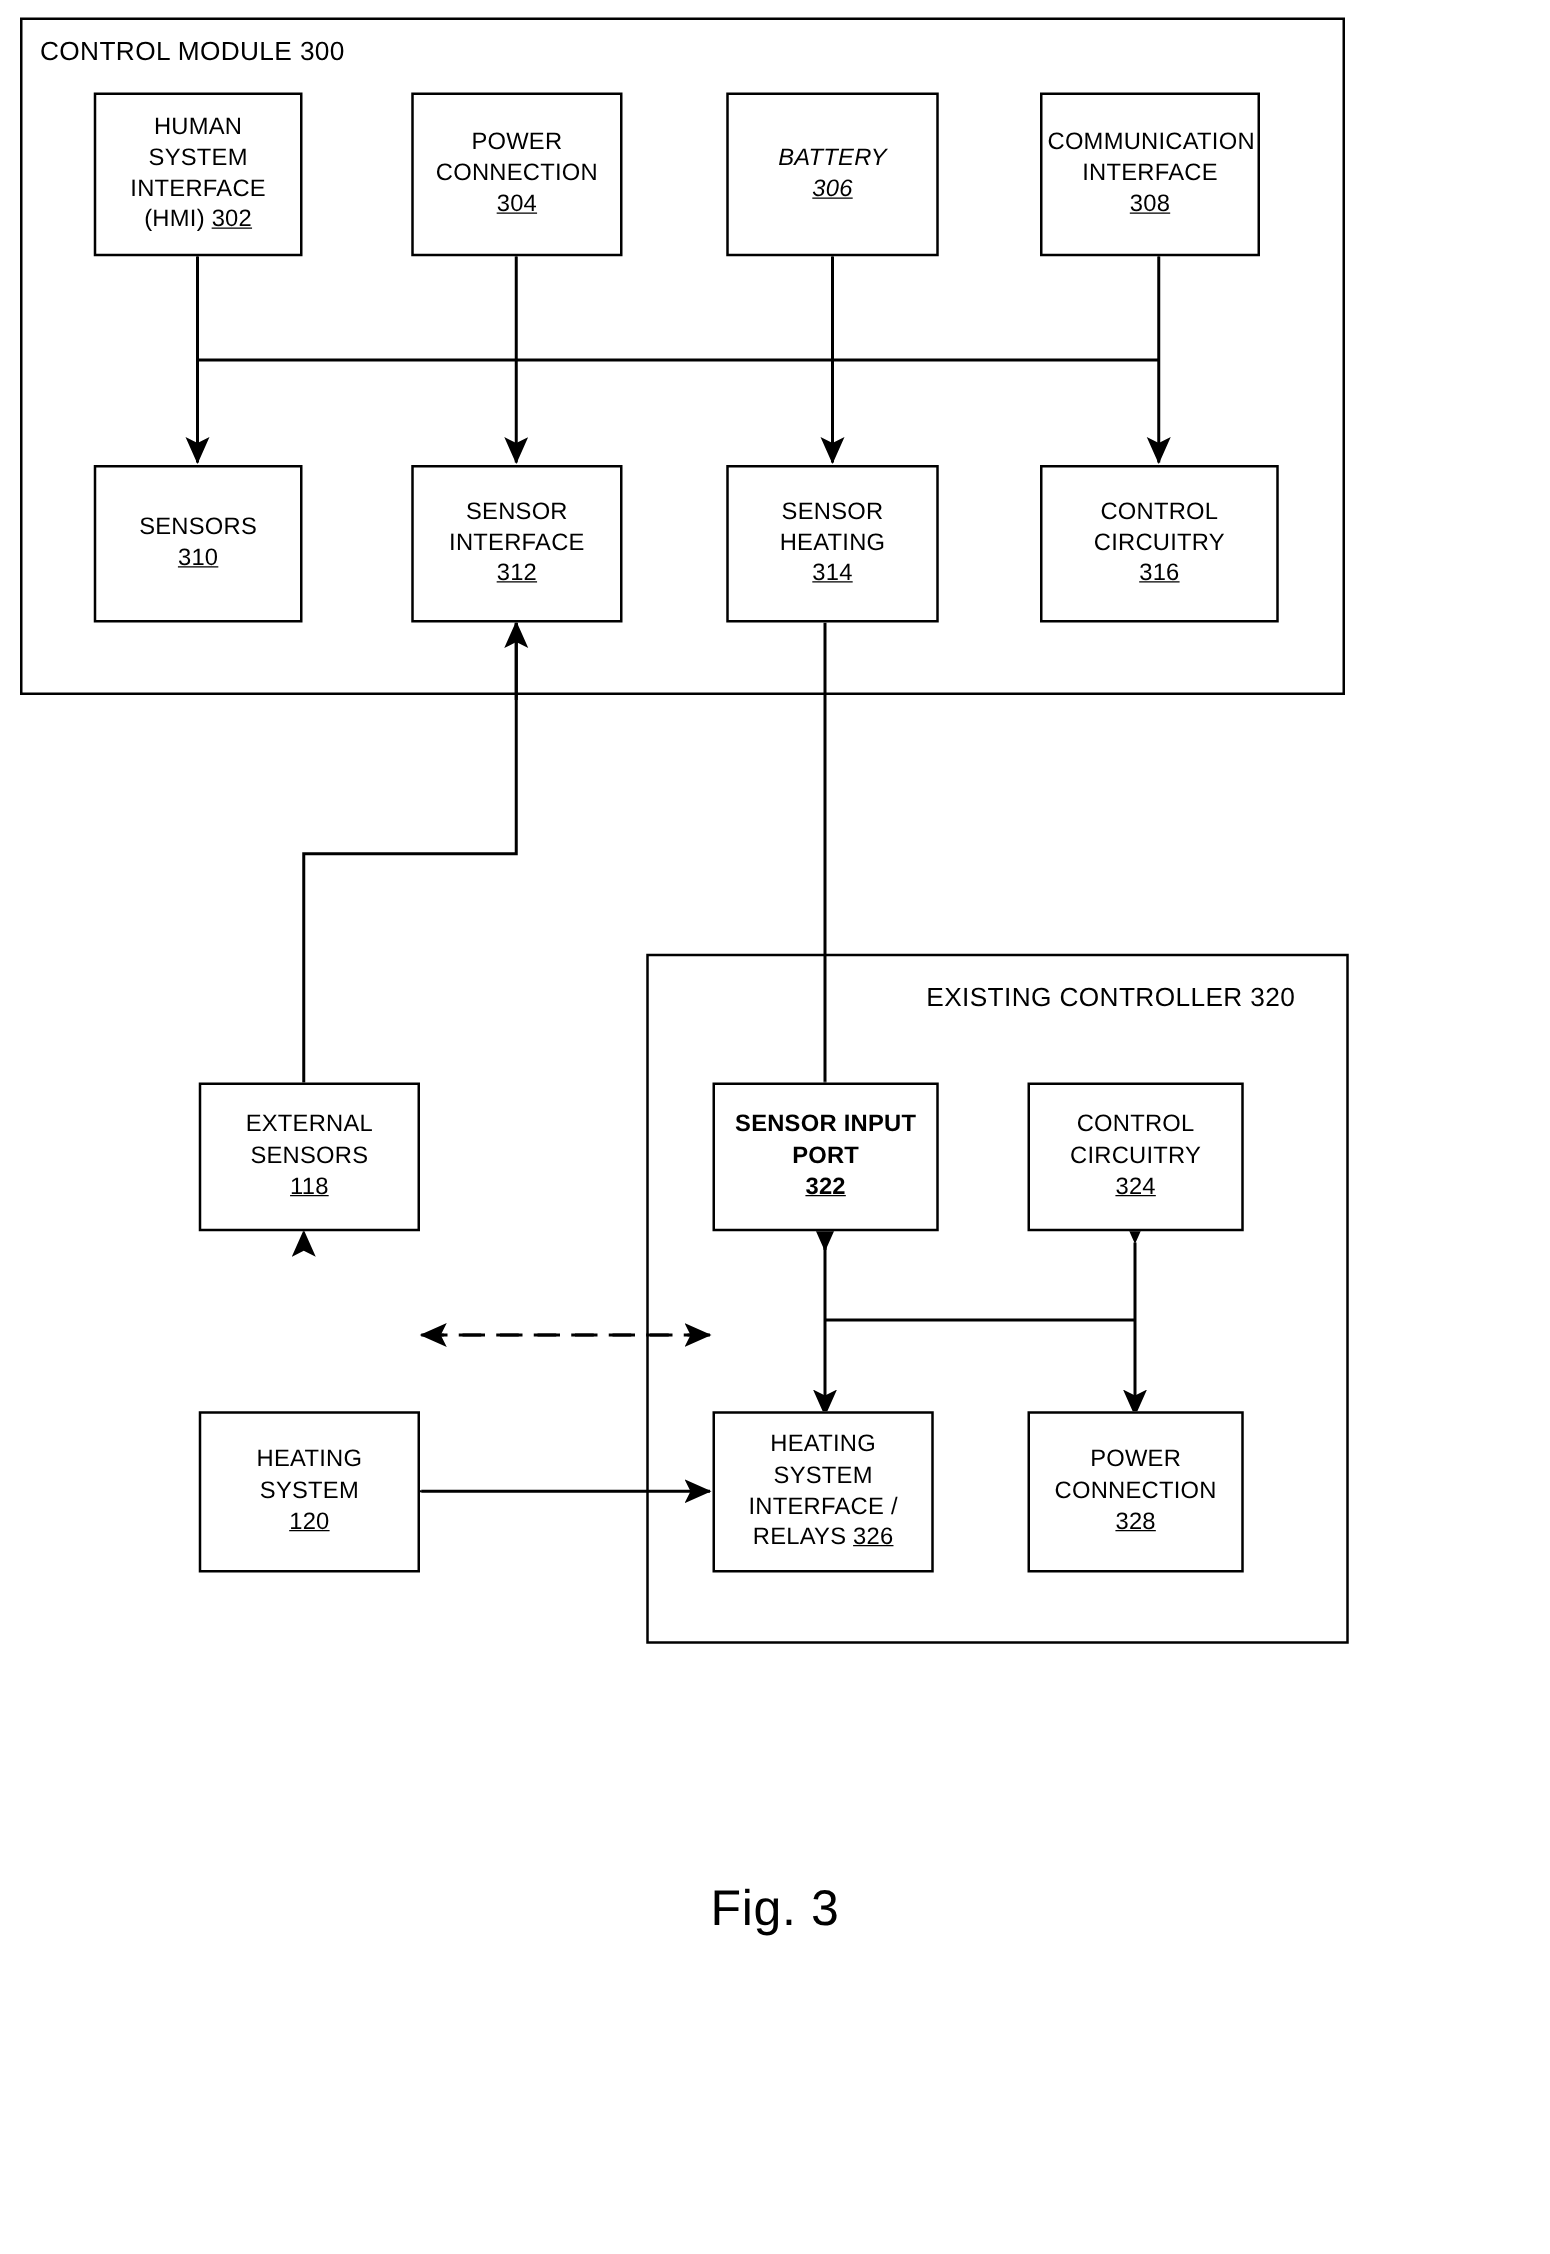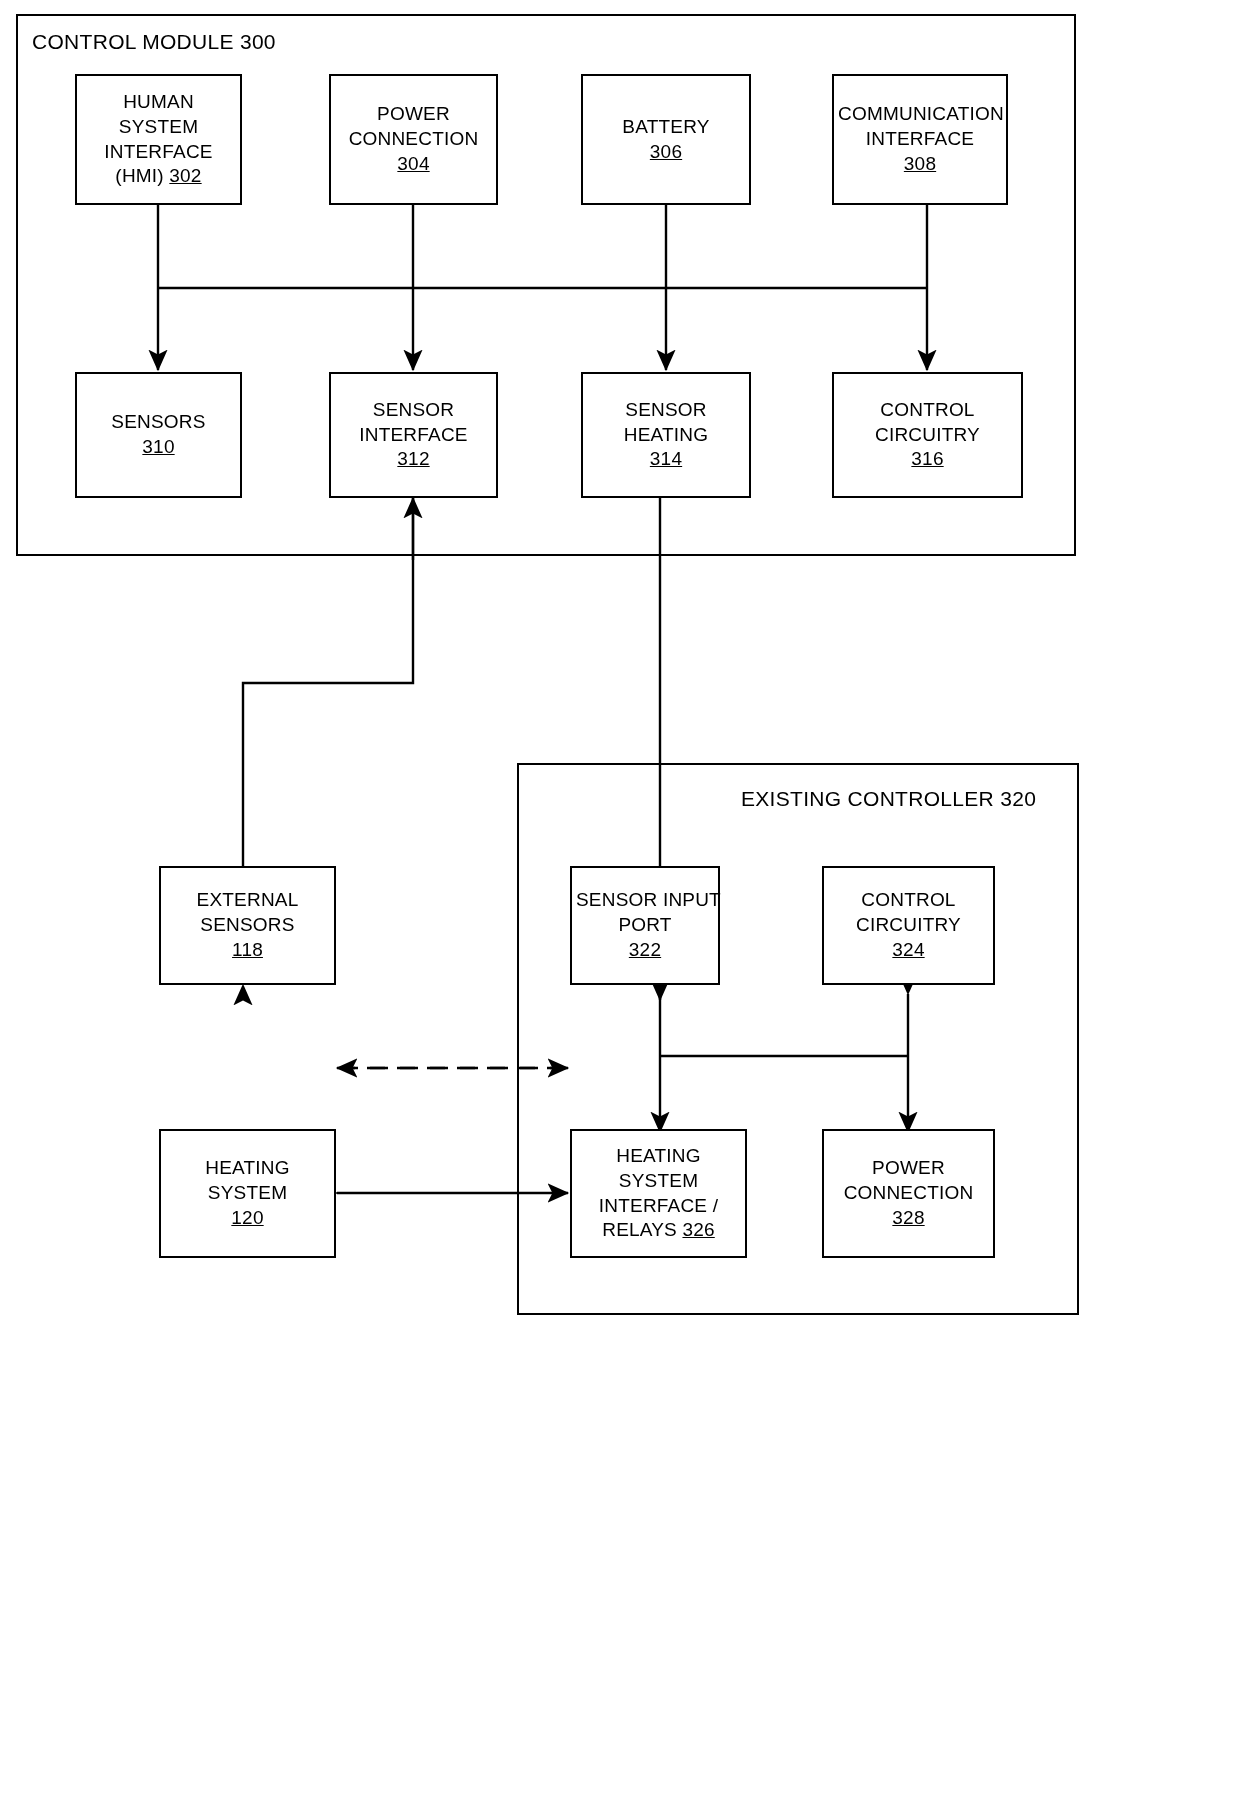--- a/index.html
+++ b/index.html
@@ -97,21 +97,21 @@
   </div>
 
   <div class="box" style="left:329px;top:74px;width:169px;height:131px;">
     <div class="inner">
       <div>POWER</div>
       <div>CONNECTION</div>
       <div class="ref">304</div>
     </div>
   </div>
 
-  <div class="box" style="left:581px;top:74px;width:170px;height:131px;">
+  <div class="box" style="left:581px;top:74px;width:170px;height:131px;font-style:italic;">
     <div class="inner">
       <div>BATTERY</div>
       <div class="ref">306</div>
     </div>
   </div>
 
   <div class="box" style="left:832px;top:74px;width:176px;height:131px;">
     <div class="inner">
       <div>COMMUNICATION</div>
       <div>INTERFACE</div>
@@ -154,21 +154,21 @@
   <div class="container-label" style="left:741px;top:787px;">EXISTING CONTROLLER 320</div>
 
   <div class="box" style="left:159px;top:866px;width:177px;height:119px;">
     <div class="inner">
       <div>EXTERNAL</div>
       <div>SENSORS</div>
       <div class="ref">118</div>
     </div>
   </div>
 
-  <div class="box" style="left:570px;top:866px;width:150px;height:119px;">
+  <div class="box" style="left:570px;top:866px;width:181px;height:119px;font-weight:bold;">
     <div class="inner">
       <div class="nowrap">SENSOR INPUT</div>
       <div>PORT</div>
       <div class="ref">322</div>
     </div>
   </div>
 
   <div class="box" style="left:822px;top:866px;width:173px;height:119px;">
     <div class="inner">
       <div>CONTROL</div>
@@ -195,14 +195,15 @@
   </div>
 
   <div class="box" style="left:822px;top:1129px;width:173px;height:129px;">
     <div class="inner">
       <div>POWER</div>
       <div>CONNECTION</div>
       <div class="ref">328</div>
     </div>
   </div>
 
+  <div class="fig-caption" style="left:0;top:1505px;">Fig. 3</div>
 
 </div>
 
 </body></html>

